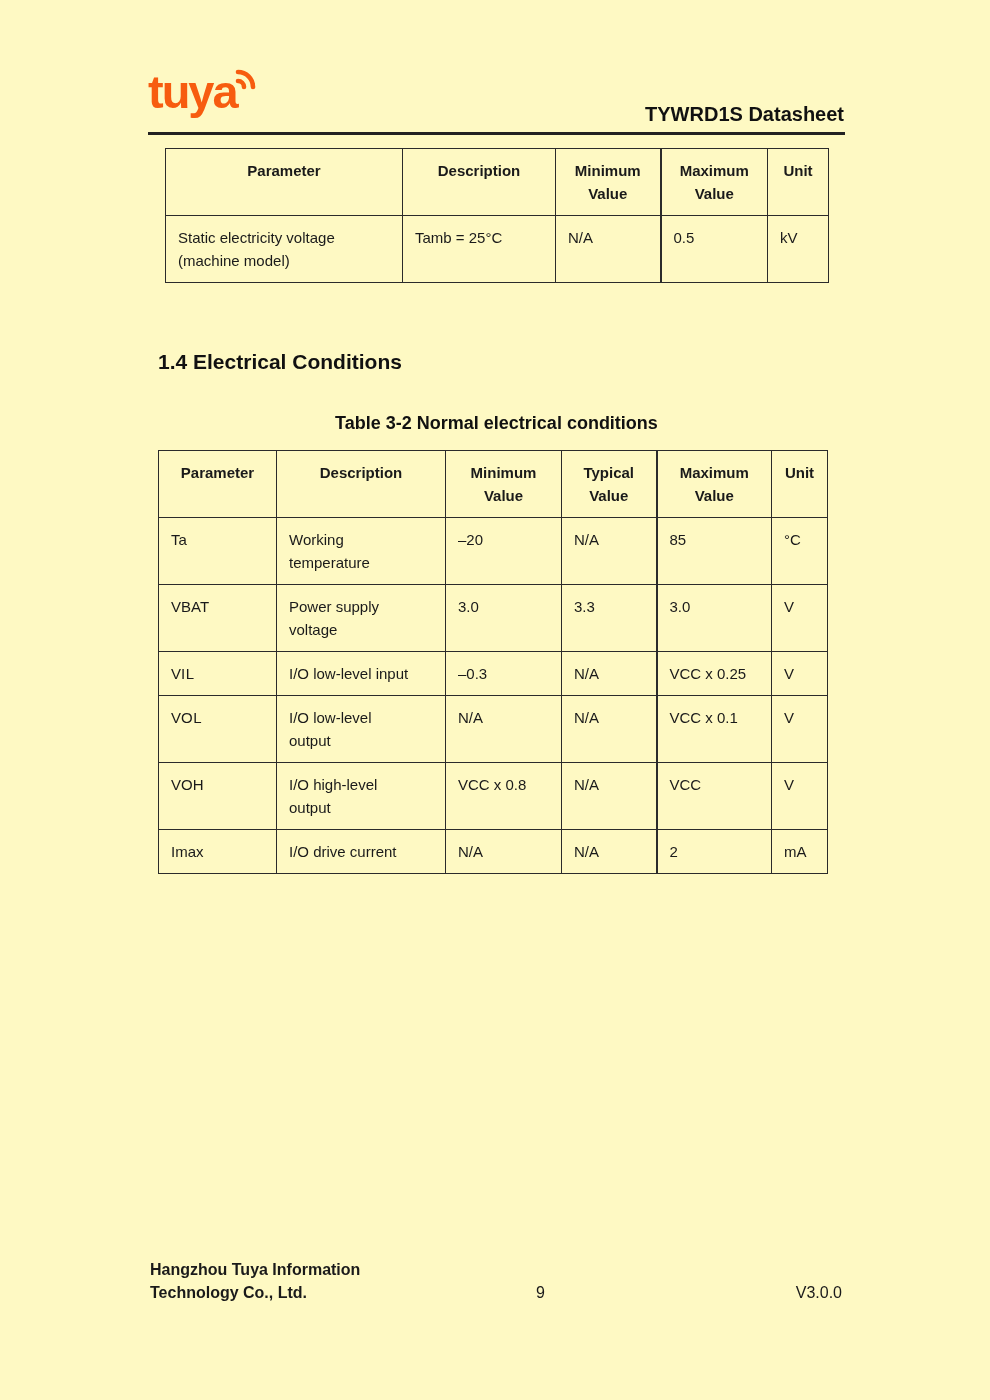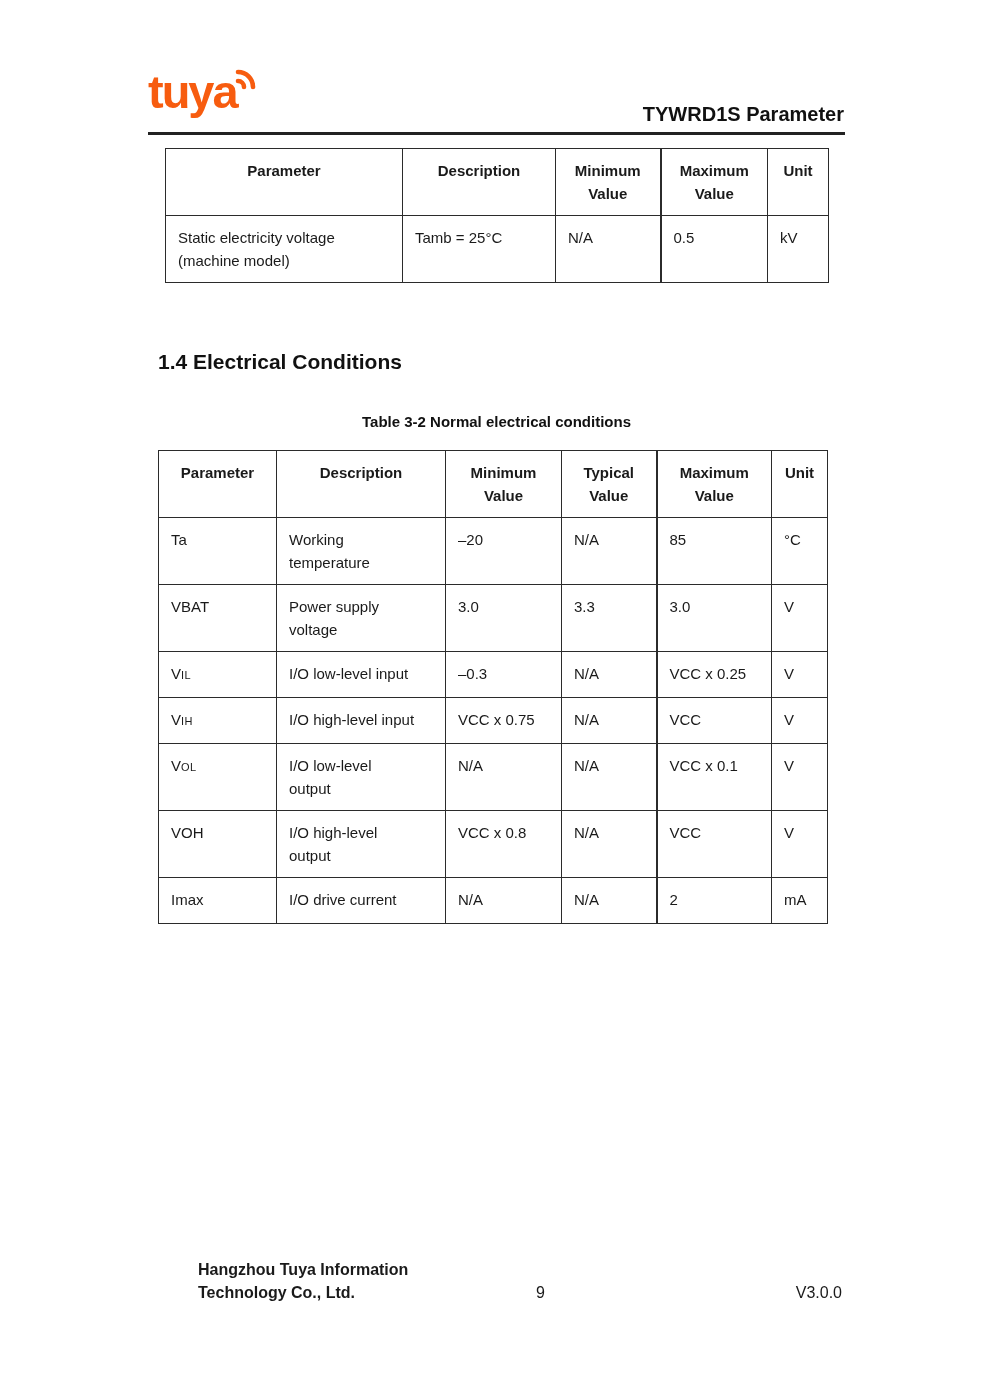--- a/index.html
+++ b/index.html
@@ -1,21 +1,21 @@
 <!DOCTYPE html>
 <html><head>
 <meta charset="utf-8">
 <style>
   * { margin:0; padding:0; box-sizing:border-box; }
   html,body { background:#e8e8e8; }
   .page {
     position:relative;
     width:990px; height:1400px;
     margin:0 auto;
-    background:#ffffff;
+    background:#fef9c3;
     font-family:"Liberation Sans", sans-serif;
     color:#1a1a1a;
     overflow:hidden;
   }
 
   
   .logo {
     position:absolute; left:148px; top:68px;
     display:flex; align-items:flex-start;
   }
@@ -54,52 +54,52 @@
   .t1c1{width:237px}.t1c2{width:153px}.t1c3{width:105px}.t1c4{width:107px}.t1c5{width:61px}
   .table-abs th { height:67px; }
   .table-abs td { height:65px; }
 
   .section-heading {
     position:absolute; left:158px; top:350px;
     font-size:21px; font-weight:bold; color:#111;
   }
   .table-caption {
     position:absolute; left:148px; top:413px; width:697px;
-    text-align:center; font-size:15px; font-weight:bold; color:#111;
+    text-align:center; font-size:18px; font-weight:bold; color:#111;
   }
 
   .table-elec { position:absolute; left:158px; top:450px; width:669px; }
   .t2c1{width:118px}.t2c2{width:169px}.t2c3{width:116px}.t2c4{width:95px}.t2c5{width:115px}.t2c6{width:56px}
   .table-elec th { height:64px; }
   .row-tall td { height:65px; }
   .row-short td { height:42px; }
-  .param-sub { font-size:11px; letter-spacing:0.5px;margin-top:28px; }
+  .param-sub { font-size:15px; letter-spacing:0.5px;margin-top:28px; }
 
   
   .footer {
     position:absolute; left:150px; top:1258px; width:692px; height:46px;
     font-size:16px;
   }
-  .footer-company { position:absolute; left:0; top:0; font-weight:bold; line-height:23px;margin-left:48px; }
+  .footer-company { position:absolute; left:0; top:0; font-weight:bold; line-height:23px; }
   .footer-page { position:absolute; left:386px; top:23px; line-height:23px; }
   .footer-version { position:absolute; right:0; top:23px; font-weight:normal; line-height:23px; }
 </style>
 </head>
 <body>
 
 <div class="page">
 
   <div class="logo">
     <span class="logo-text">tuya</span>
     <svg class="logo-arcs" width="34" height="34" viewBox="0 0 34 34">
       <path d="M7 12 A15 15 0 0 1 22 27" fill="none" stroke="#f75c0f" stroke-width="4.6" stroke-linecap="round"></path>
       <path d="M7 21 A6 6 0 0 1 13 27" fill="none" stroke="#f75c0f" stroke-width="4.6" stroke-linecap="round"></path>
     </svg>
   </div>
-  <div class="doc-title">TYWRD1S Parameter</div>
+  <div class="doc-title">TYWRD1S Datasheet</div>
   <div class="header-rule"></div>
 
   <table class="table-abs">
     <colgroup>
         <col class="t1c1">
         <col class="t1c2">
         <col class="t1c3">
         <col class="t1c4">
         <col class="t1c5">
       </colgroup>
@@ -171,28 +171,20 @@
 
     <tr class="row-short">
       <td><span>V</span><span class="param-sub">IL</span></td>
       <td>I/O low-level input</td>
       <td>–0.3</td>
       <td>N/A</td>
       <td class="thick-left">VCC x 0.25</td>
       <td>V</td>
     </tr>
 
-    <tr class="row-short">
-      <td><span>V</span><span class="param-sub">IH</span></td>
-      <td>I/O high-level input</td>
-      <td>VCC x 0.75</td>
-      <td>N/A</td>
-      <td class="thick-left">VCC</td>
-      <td>V</td>
-    </tr>
 
     <tr class="row-tall">
       <td><span>V</span><span class="param-sub">OL</span></td>
       <td>I/O low-level
 output</td>
       <td>N/A</td>
       <td>N/A</td>
       <td class="thick-left">VCC x 0.1</td>
       <td>V</td>
     </tr>

